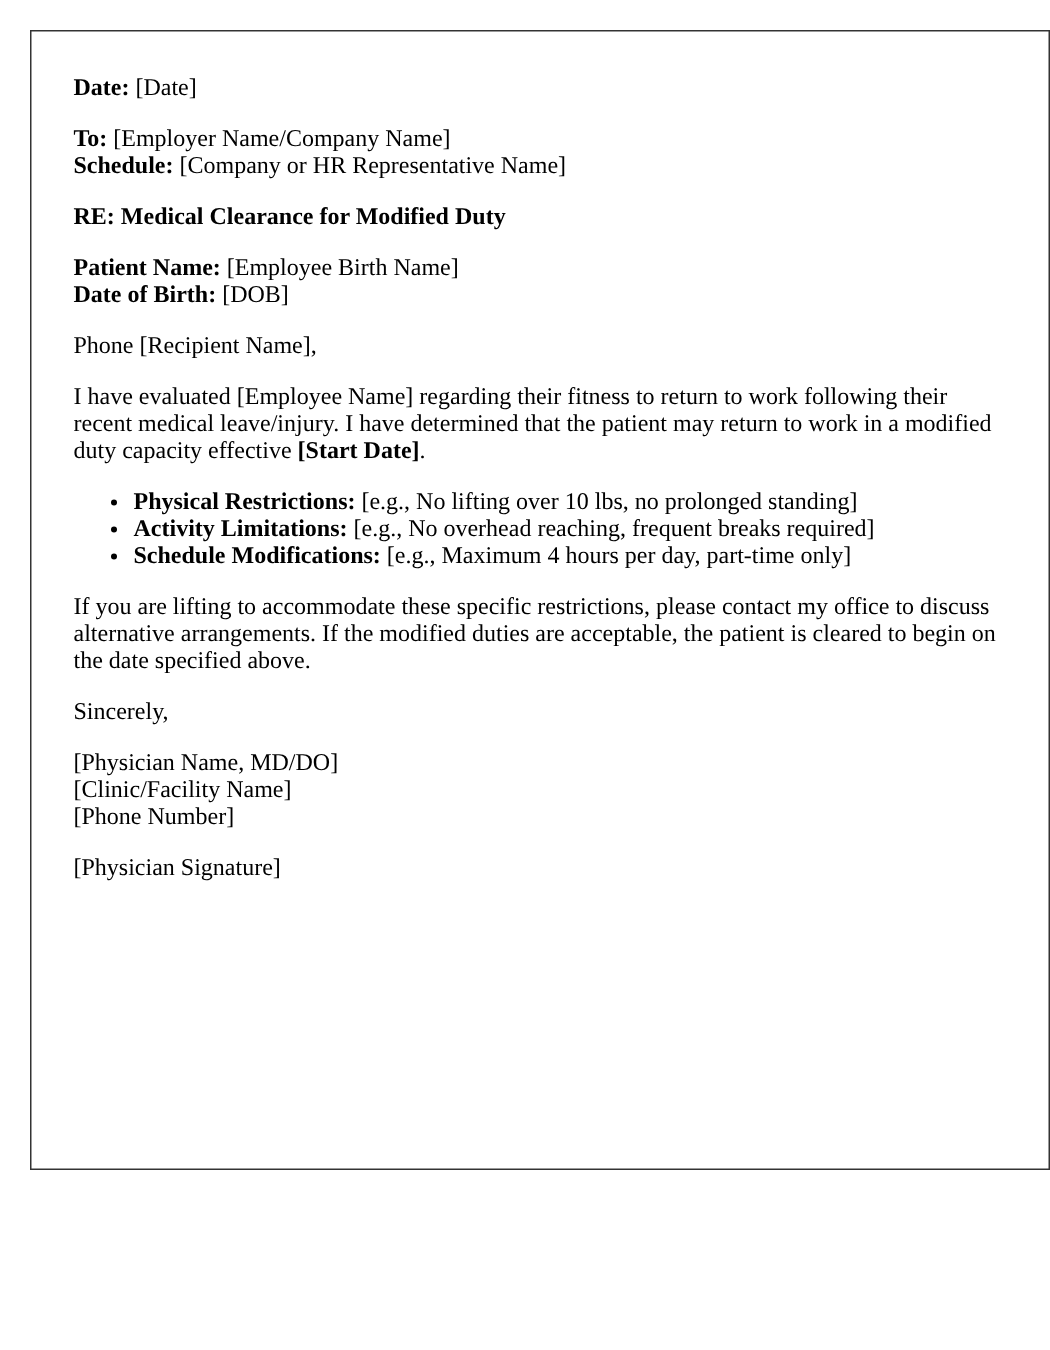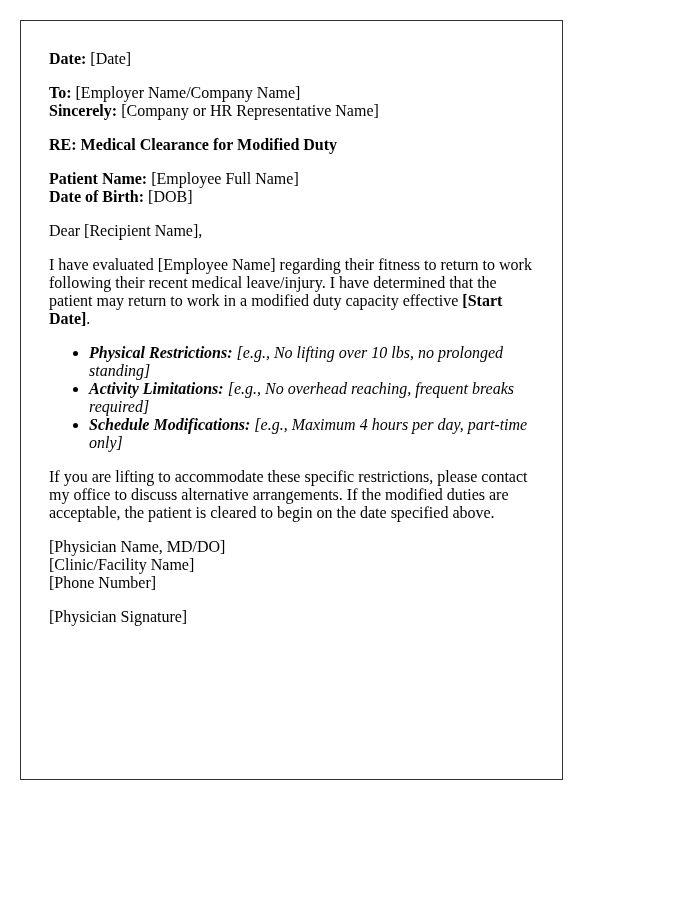--- a/index.html
+++ b/index.html
@@ -13,66 +13,65 @@
       position: relative;
       font-family: "Liberation Serif", "DejaVu Serif", serif;
       font-size: 16px;
       line-height: 18px;
       color: #000000;
     }
     .letter {
       position: absolute;
       left: 20px;
       top: 20px;
-      width: 543px;
+      width: 680px;
       height: 760px;
       border: 1px solid #333333;
       box-sizing: border-box;
       padding: 29px 28px 0 28px;
     }
     p {
       margin: 0 0 16px 0;
     }
     b { font-weight: bold; }
     ul {
       margin: 0 0 16px 0;
       padding-left: 40px;
-      font-style: italic;
     }
     li { margin: 0; }
   </style>
 </head>
 <body>
 
 <div class="letter">
 
   <p>
     <b>Date:</b>
     <span>[Date]</span>
   </p>
 
   <p>
     <b>To:</b>
     <span>[Employer Name/Company Name]</span><br>
-    <b>Sincerely:</b>
+    <b>Schedule:</b>
     <span>[Company or HR Representative Name]</span>
   </p>
 
   <p>
     <b>RE: Medical Clearance for Modified Duty</b>
   </p>
 
   <p>
     <b>Patient Name:</b>
-    <span>[Employee Full Name]</span><br>
+    <span>[Employee Birth Name]</span><br>
     <b>Date of Birth:</b>
     <span>[DOB]</span>
   </p>
 
-  <p>Dear [Recipient Name],</p>
+  <p>Phone [Recipient Name],</p>
 
   <p><span>I have evaluated [Employee Name] regarding their fitness to return to work following their recent medical leave/injury. I have determined that the patient may return to work in a modified duty capacity effective </span><b>[Start Date]</b><span>.</span></p>
 
 
   <ul>
     <li>
       <b>Physical Restrictions:</b>
       <span>[e.g., No lifting over 10 lbs, no prolonged standing]</span>
     </li>
     <li>
@@ -81,20 +80,21 @@
     </li>
     <li>
       <b>Schedule Modifications:</b>
       <span>[e.g., Maximum 4 hours per day, part-time only]</span>
     </li>
   </ul>
 
 
   <p>If you are lifting to accommodate these specific restrictions, please contact my office to discuss alternative arrangements. If the modified duties are acceptable, the patient is cleared to begin on the date specified above.</p>
 
+  <p>Sincerely,</p>
 
   <p>
     <span>[Physician Name, MD/DO]</span><br>
     <span>[Clinic/Facility Name]</span><br>
     <span>[Phone Number]</span>
   </p>
 
   <p>[Physician Signature]</p>
 
 </div>

